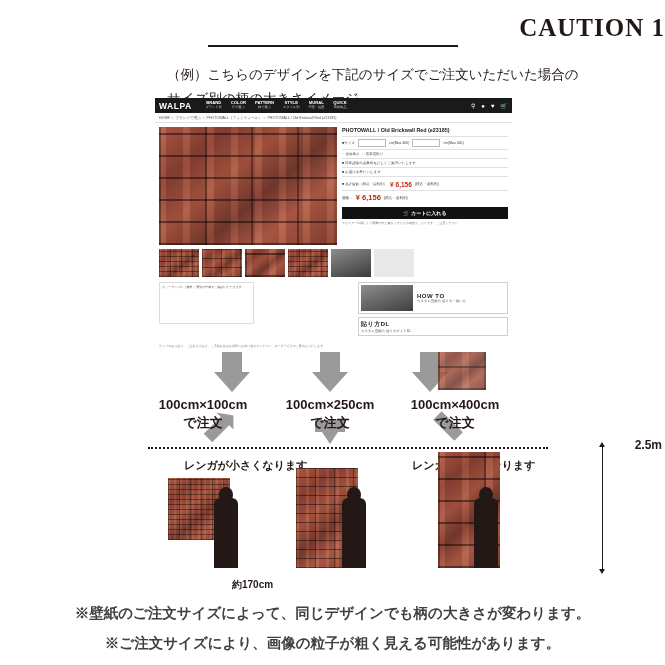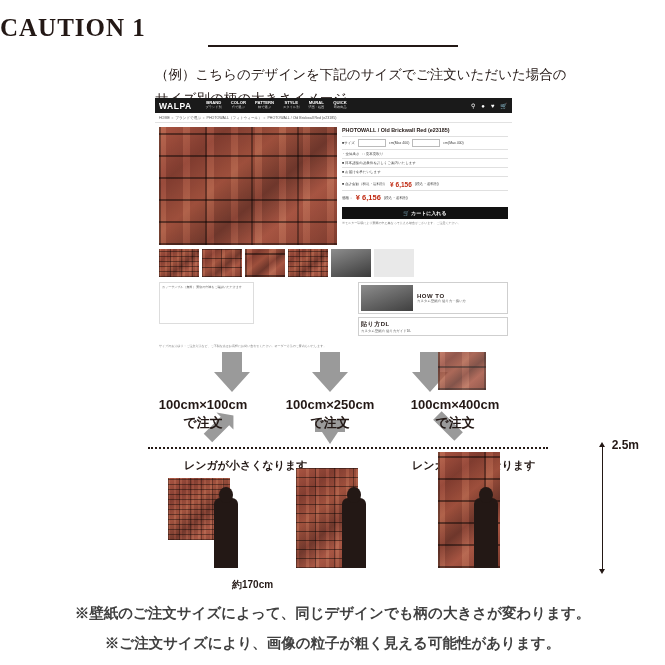--- a/index.html
+++ b/index.html
@@ -10,36 +10,36 @@
   body {
     width: 665px;
     height: 665px;
     font-family: "Liberation Sans", sans-serif;
     color: #231815;
     position: relative;
     overflow: hidden;
   }
   
   .page-title {
-    text-align: left;
+    text-align: right;
     font-size: 25px;
     font-weight: bold;
     letter-spacing: 1px;
     padding-top: 14px;
     font-family: "Liberation Serif", serif;
   }
   .title-rule {
     width: 250px;
     height: 2px;
     background: #231815;
     margin: 3px auto 0 auto;
   }
   
   .lead {
-    margin: 16px 0 0 0;
+    margin: 16px 0 0 12px;
     padding-left: 155px;
     font-size: 13.5px;
     line-height: 1.75;
     font-family: "Liberation Sans", sans-serif;
   }
   
   .browser {
     position: absolute;
     left: 155px;
     top: 98px;
@@ -236,21 +236,21 @@
   
   .baseline {
     position: absolute;
     left: 148px;
     top: 447px;
     width: 400px;
     border-top: 2px dotted #231815;
   }
   .h-label {
     position: absolute;
-    right: 26px;
+    right: 3px;
     top: 438px;
     font-size: 12px;
     font-weight: bold;
   }
   .h-arrow {
     position: absolute;
     right: 62px;
     top: 447px;
     width: 1px;
     height: 122px;

